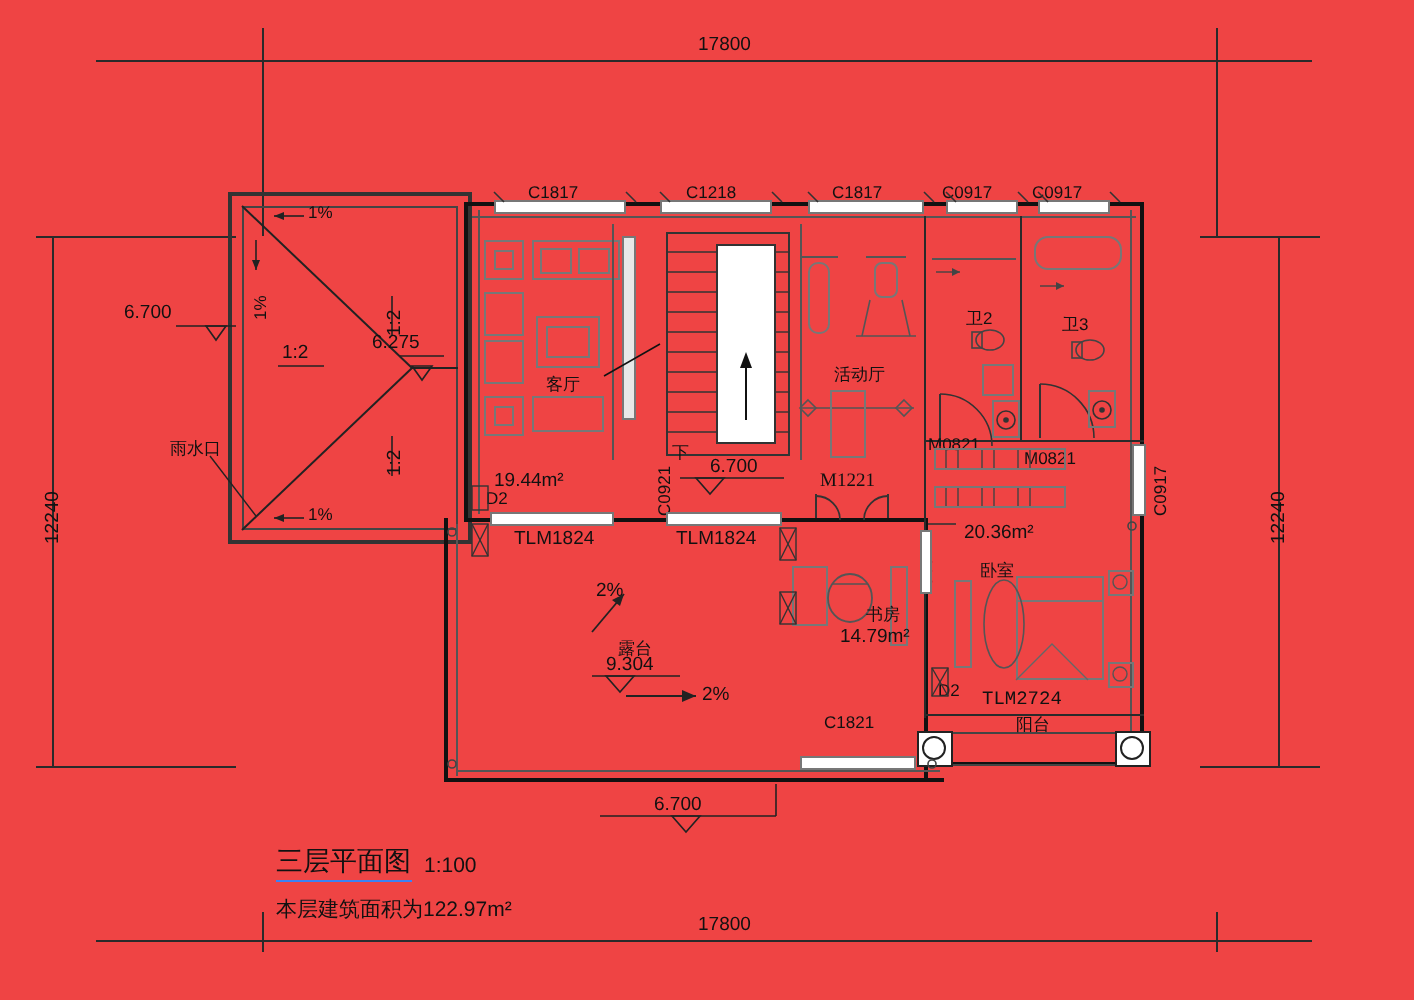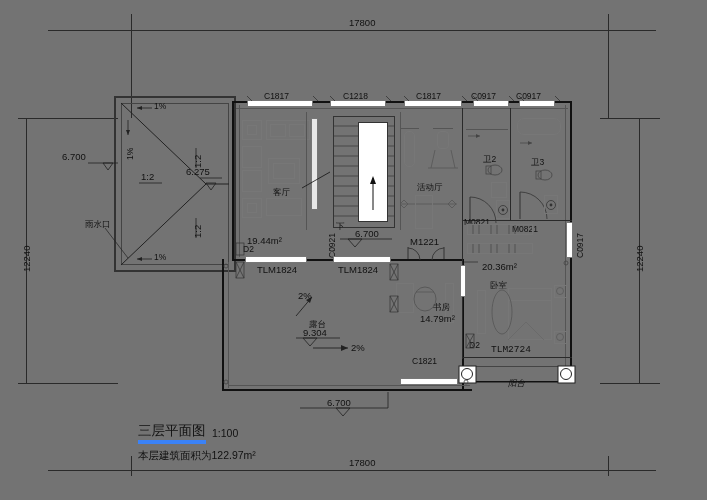--- a/index.html
+++ b/index.html
@@ -1,36 +1,36 @@
 <!DOCTYPE html>
 <html><head>
 <meta charset="utf-8">
 <style>
   html,body{margin:0;padding:0;background:#fff;}
   body{width:707px;height:500px;overflow:hidden;
        font-family:"Liberation Sans","DejaVu Sans",sans-serif;
        color:#1a1a1a;}
-  #stage{position:relative;width:707px;height:500px;background:#737373;}
+  #stage{position:relative;width:707px;height:500px;background:#ef4444;}
 
   
   .ln{position:absolute;background:#2a2a2a;}
   .hl{height:1px;}
   .vl{width:1px;}
   .thin{background:#555;}
   .txt{position:absolute;white-space:nowrap;line-height:1;color:#111;}
   .t8{font-size:8.5px;}
   .t9{font-size:9.5px;}
   .t10{font-size:10.5px;}
   .t13{font-size:13.5px;}
   .rot{transform-origin:0 0;transform:rotate(-90deg);}
   .box{position:absolute;border:1px solid #333;box-sizing:border-box;}
   .boxl{position:absolute;border:1px solid #777;box-sizing:border-box;}
   .wall{position:absolute;background:#111;}
   svg{position:absolute;left:0;top:0;overflow:visible;}
-  .underline{border-bottom:4px solid #3b82f6;}
+  .underline{border-bottom:1px solid #3b82f6;}
 </style>
 </head>
 <body>
 
 <div id="stage">
 
   <div class="ln hl" style="left:48px;top:30px;width:608px;"></div>
   <div class="ln vl" style="left:131px;top:14px;height:104px;"></div>
   <div class="ln vl" style="left:608px;top:14px;height:104px;"></div>
   <div class="txt t9" style="left:349px;top:18px;">17800</div>
@@ -285,21 +285,21 @@
     <circle cx="560" cy="291" r="3.5" fill="none" stroke="#555" stroke-width="0.7"></circle>
     <circle cx="560" cy="337" r="3.5" fill="none" stroke="#555" stroke-width="0.7"></circle>
   </svg>
   <div class="boxl" style="left:477px;top:290px;width:9px;height:44px;"></div>
 
   <div class="txt t9" style="left:491px;top:345px;font-family:Liberation Mono, monospace;">TLM2724</div>
   <div class="txt t8" style="left:469px;top:341px;">D2</div>
 
   <div class="ln hl" style="left:462px;top:357px;width:110px;"></div>
   <div class="box" style="left:464px;top:366px;width:106px;height:17px;border-color:#444;"></div>
-  <div class="txt t8" style="left:508px;top:379px;font-style:italic;">阳台</div>
+  <div class="txt t8" style="left:508px;top:358px;">阳台</div>
   <svg width="707" height="500">
     <rect x="459" y="366" width="17" height="17" fill="#fff" stroke="#222" stroke-width="1"></rect>
     <circle cx="467" cy="374" r="5.5" fill="none" stroke="#222" stroke-width="1"></circle>
     <rect x="558" y="366" width="17" height="17" fill="#fff" stroke="#222" stroke-width="1"></rect>
     <circle cx="566" cy="374" r="5.5" fill="none" stroke="#222" stroke-width="1"></circle>
   </svg>
 
   <div class="txt t8 rot" style="left:576px;top:258px;">C0917</div>
   <div class="boxl" style="left:566px;top:222px;width:7px;height:36px;background:#fff;"></div>
 
@@ -338,21 +338,21 @@
   <div class="txt t9" style="left:257px;top:265px;">TLM1824</div>
   <div class="txt t9" style="left:338px;top:265px;">TLM1824</div>
   <div class="txt t8" style="left:243px;top:245px;">D2</div>
 
   <svg width="707" height="500">
     <path d="M408,248 A12,12 0 0,1 420,260" fill="none" stroke="#333" stroke-width="0.9"></path>
     <path d="M444,248 A12,12 0 0,0 432,260" fill="none" stroke="#333" stroke-width="0.9"></path>
     <line x1="408" y1="247" x2="408" y2="259" stroke="#333" stroke-width="1"></line>
     <line x1="444" y1="247" x2="444" y2="259" stroke="#333" stroke-width="1"></line>
   </svg>
-  <div class="txt t9" style="left:410px;top:237px;">M1221</div>
+  <div class="txt t9" style="left:410px;top:237px;font-family:Liberation Serif, serif;">M1221</div>
 
   <svg width="707" height="500">
     <g stroke="#333" stroke-width="0.7" fill="none">
       <rect x="236" y="262" width="8" height="16"></rect>
       <line x1="236" y1="262" x2="244" y2="278"></line>
         <line x1="244" y1="262" x2="236" y2="278"></line>
       <rect x="390" y="264" width="8" height="16"></rect>
       <line x1="390" y1="264" x2="398" y2="280"></line>
         <line x1="398" y1="264" x2="390" y2="280"></line>
       <rect x="390" y="296" width="8" height="16"></rect>

